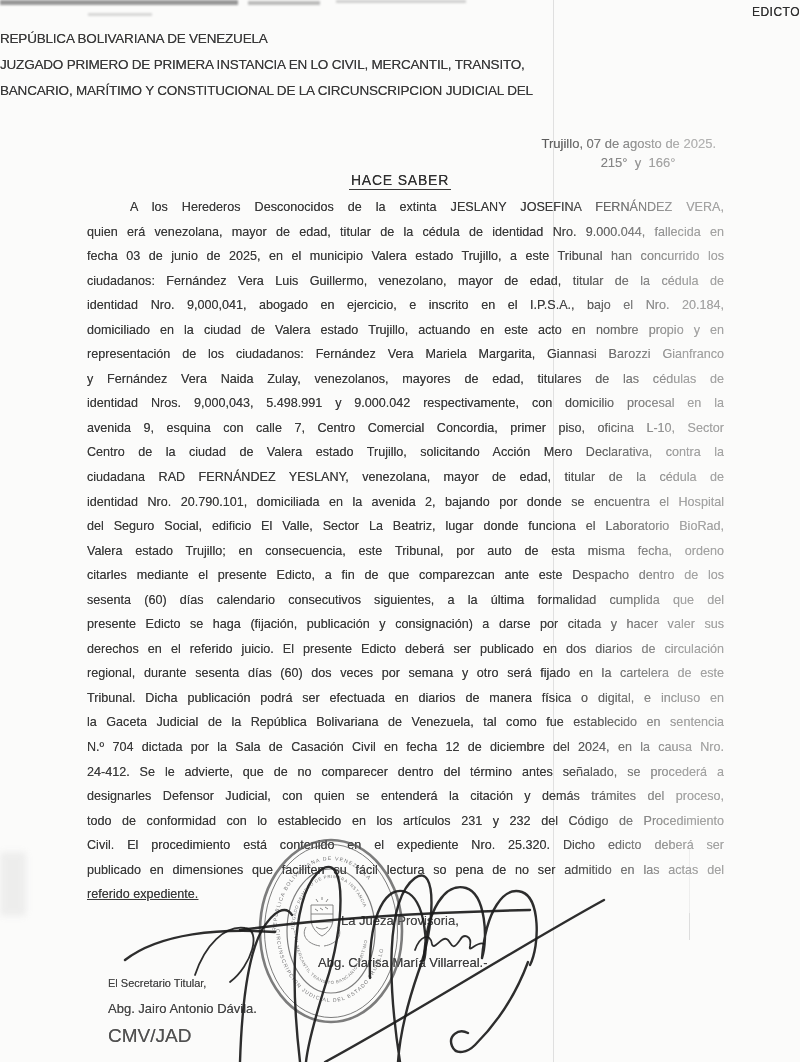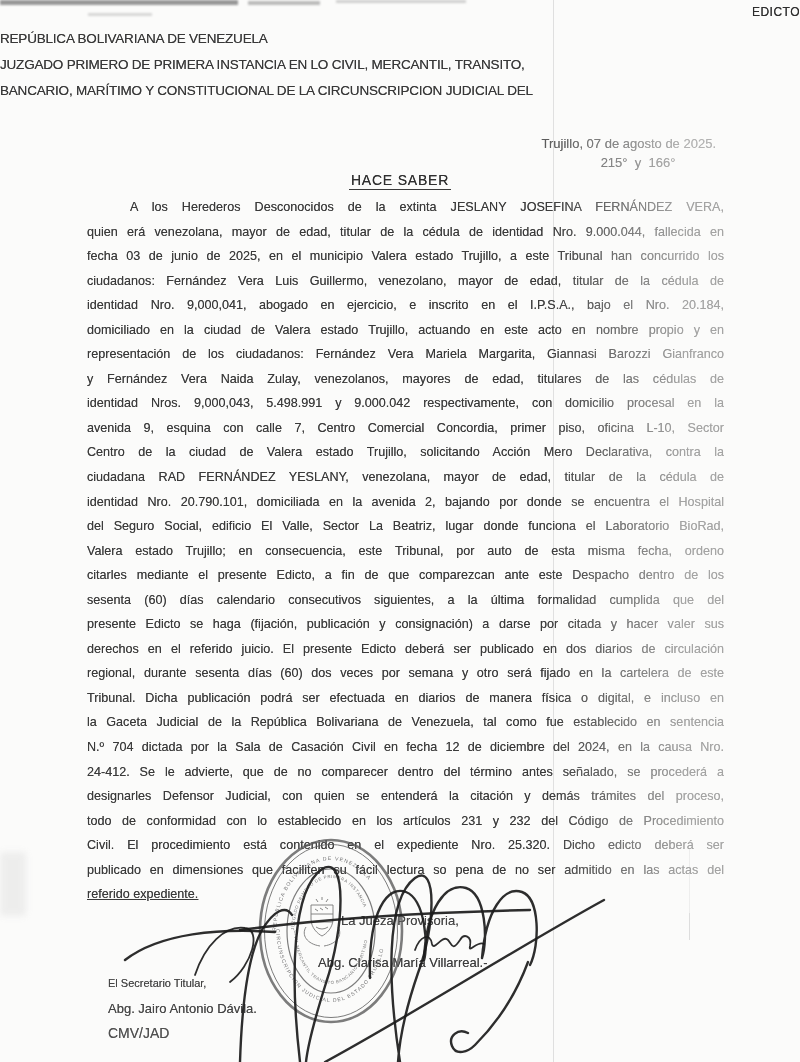--- a/index.html
+++ b/index.html
@@ -66,21 +66,21 @@
     text-align:justify;text-align-last:justify;
     text-shadow:0 0 .5px rgba(58,58,58,.7);
   }
   .bline:first-child{text-indent:43px;}
   .bline.last{text-align-last:left;text-decoration:underline;}
   
   .judge-title{position:absolute;left:341px;top:913px;font-size:13px;color:#454545;text-shadow:0 0 .4px rgba(69,69,69,.7);}
   .judge-name{position:absolute;left:318px;top:955px;font-size:13px;color:#3d3d3d;text-shadow:0 0 .4px rgba(61,61,61,.7);}
   .sec-title{position:absolute;left:108px;top:977px;font-size:11px;color:#454545;text-shadow:0 0 .4px rgba(69,69,69,.7);}
   .sec-name{position:absolute;left:108px;top:1001px;font-size:13px;color:#454545;text-shadow:0 0 .4px rgba(69,69,69,.7);text-align:right;}
-  .initials{position:absolute;left:108px;top:1025px;font-size:14px;color:#505050;text-shadow:0 0 .4px rgba(80,80,80,.7);}
+  .initials{position:absolute;left:108px;top:1025px;font-size:19px;color:#505050;text-shadow:0 0 .4px rgba(80,80,80,.7);}
   
   .overlay{position:absolute;left:60px;top:830px;width:700px;height:232px;pointer-events:none;}
   .seal-ring{fill:none;stroke:var(--seal);opacity:.8;}
   .seal-text{fill:#6e6e6e;font-size:5.2px;letter-spacing:1.1px;font-family:"Liberation Sans",sans-serif;opacity:.95;}
   .seal-text-inner{fill:#6e6e6e;font-size:4.4px;letter-spacing:.6px;font-family:"Liberation Sans",sans-serif;opacity:.9;}
   .emblem{stroke:#626262;fill:none;stroke-width:.9;opacity:.85;}
   .sig{fill:none;stroke:var(--signature);stroke-width:2.4;stroke-linecap:round;stroke-linejoin:round;opacity:.92;}
   .sig.thin{stroke-width:1.8;}
 </style>
 </head>

